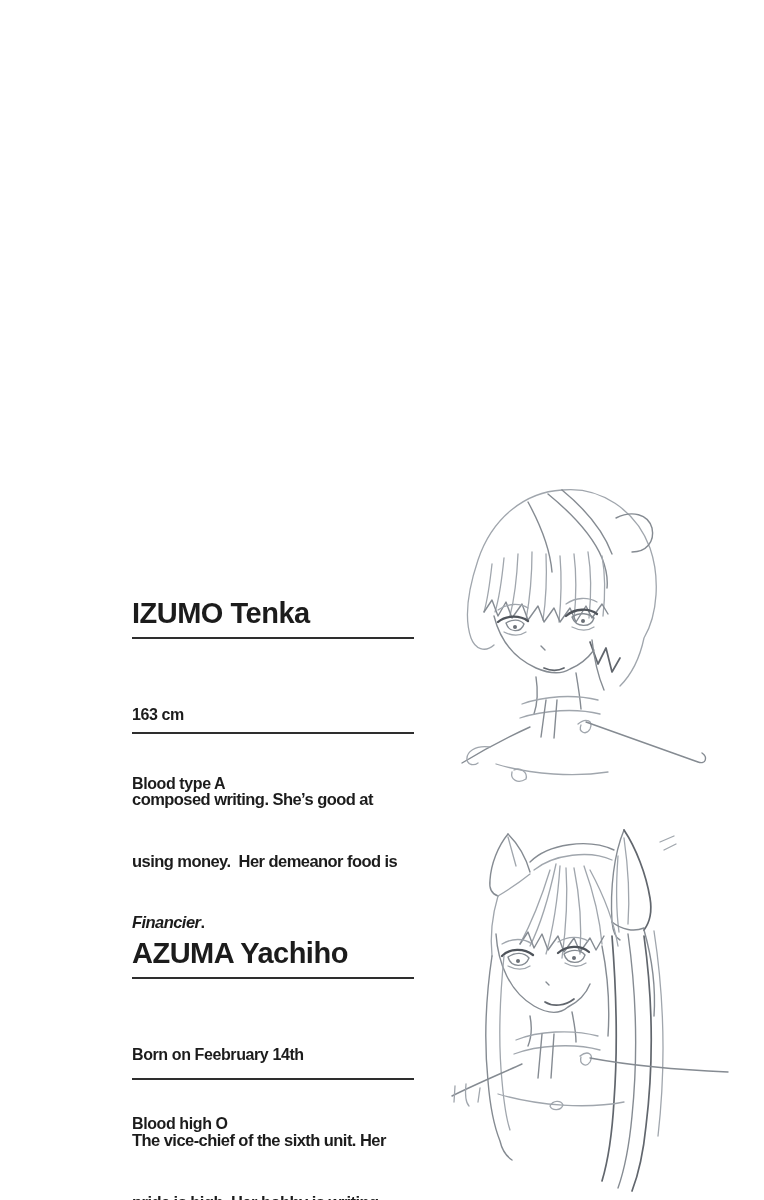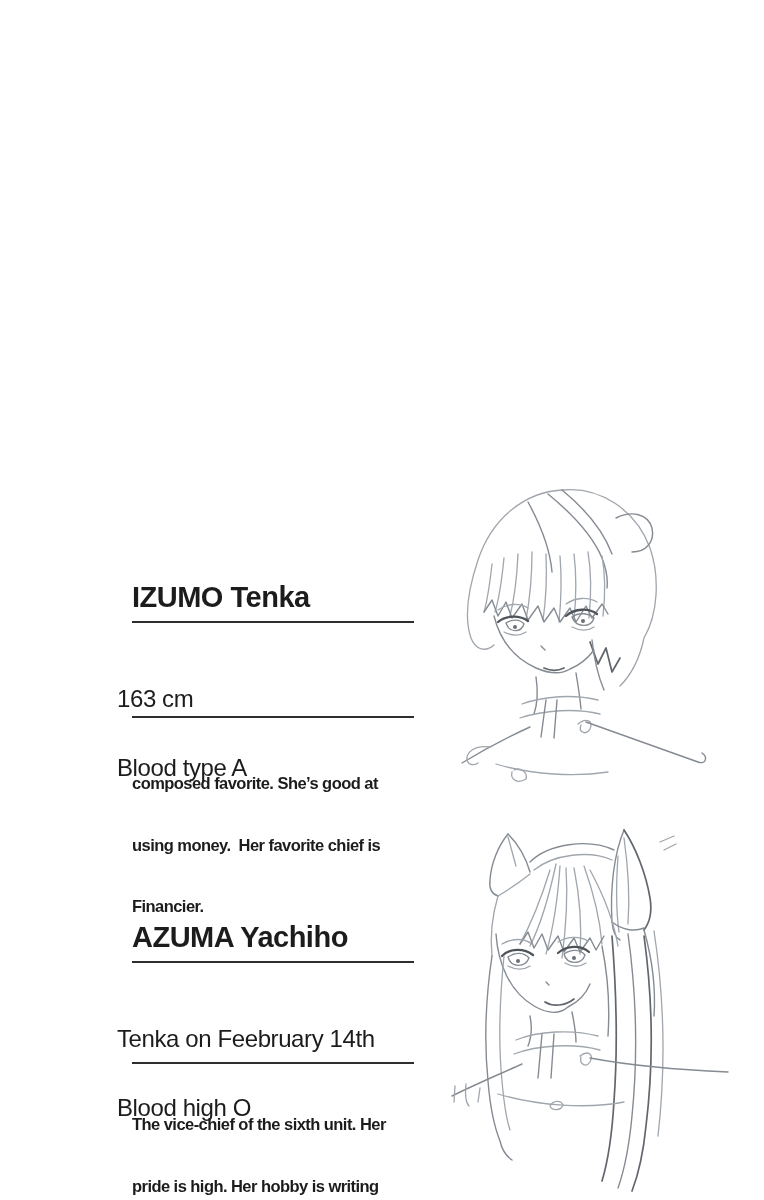--- a/index.html
+++ b/index.html
@@ -4,51 +4,51 @@
 <style>
   html, body { margin: 0; padding: 0; }
   body {
     width: 764px; height: 1200px;
     position: relative;
     background: #ffffff;
     font-family: "Liberation Sans", sans-serif;
     color: #1c1c1c;
     overflow: hidden;
   }
-  .abs { position: absolute; }
+  .abs { position: absolute; margin-top: 16px; }
   .char-name {
     left: 132px;
     font-size: 29px;
     font-weight: bold;
     letter-spacing: -0.5px;
     white-space: pre;
   }
   .rule {
     left: 132px;
     width: 282px;
     height: 2px;
     background: #2e2e2e;
   }
   .stats {
-    left: 117px;
-    font-size: 24px;
-    font-weight: normal;
+    left: 132px;
+    font-size: 16px;
+    font-weight: bold;
     letter-spacing: -0.4px;
     line-height: 23px;
     white-space: pre;
   }
   .desc {
     left: 132px;
     font-size: 16.5px;
     font-weight: bold;
     letter-spacing: -0.55px;
     line-height: 20.5px;
     white-space: pre;
   }
-  .italic { }
+  .italic { font-style: italic; }
   svg.sketch { position: absolute; }
   svg.sketch path, svg.sketch circle {
     fill: none;
     stroke: #a0a6ad;
     stroke-width: 1.3;
     stroke-linecap: round;
     stroke-linejoin: round;
   }
   svg.sketch .d  { stroke: #61666d; stroke-width: 1.7; }
   svg.sketch .m  { stroke: #858b92; stroke-width: 1.4; }
@@ -61,22 +61,22 @@
 <div class="abs char-name" style="top:581px">IZUMO Tenka</div>
 <div class="abs rule" style="top:621px"></div>
 
 <div class="abs stats" style="top:641px">
   <div>163 cm</div>
   <div>Blood type A</div>
 </div>
 <div class="abs rule" style="top:716px"></div>
 
 <div class="abs desc" style="top:732px">
-  <div>composed favorite. She’s good at</div>
-  <div>using money.  Her favorite chief is</div>
+  <div>composed writing. She’s good at</div>
+  <div>using money.  Her demeanor food is</div>
   <div><span class="italic">Financier</span><span>.</span></div>
 </div>
 
 <svg class="sketch" style="left:440px; top:472px" width="270" height="340" viewBox="0 0 270 340" role="img" aria-label="Pencil sketch of a girl with a short bob haircut in a high-collared uniform">
   <g>
     <path d="M122,18 C85,20 52,46 38,88 C28,118 24,146 31,166 C35,177 45,181 54,173"></path>
     <path d="M122,18 C160,14 196,38 210,76 C220,105 218,142 204,166 C200,185 192,202 180,214"></path>
     <path class="m" d="M176,46 C192,38 208,42 212,56 C215,70 206,80 192,80"></path>
     <path class="m" d="M108,22 C130,40 152,62 162,86 C166,96 168,106 167,116"></path>
     <path class="m" d="M122,18 C144,36 163,58 172,82"></path>
@@ -130,21 +130,21 @@
     <path d="M56,292 C92,303 136,305 168,300"></path>
     <path d="M50,275 C35,273 26,280 27,288 C28,293 34,294 38,291"></path>
     <path d="M72,300 C70,308 78,312 86,307 C88,300 80,295 74,298"></path>
   </g>
 </svg>
 
 <div class="abs char-name" style="top:921px">AZUMA Yachiho</div>
 <div class="abs rule" style="top:961px"></div>
 
 <div class="abs stats" style="top:981px">
-  <div>Tenka on Feebruary 14th</div>
+  <div>Born on Feebruary 14th</div>
   <div>Blood high O</div>
 </div>
 <div class="abs rule" style="top:1062px"></div>
 
 <div class="abs desc" style="top:1073px">
   <div>The vice-chief of the sixth unit. Her</div>
   <div>pride is high. Her hobby is writing</div>
   
 </div>
 

